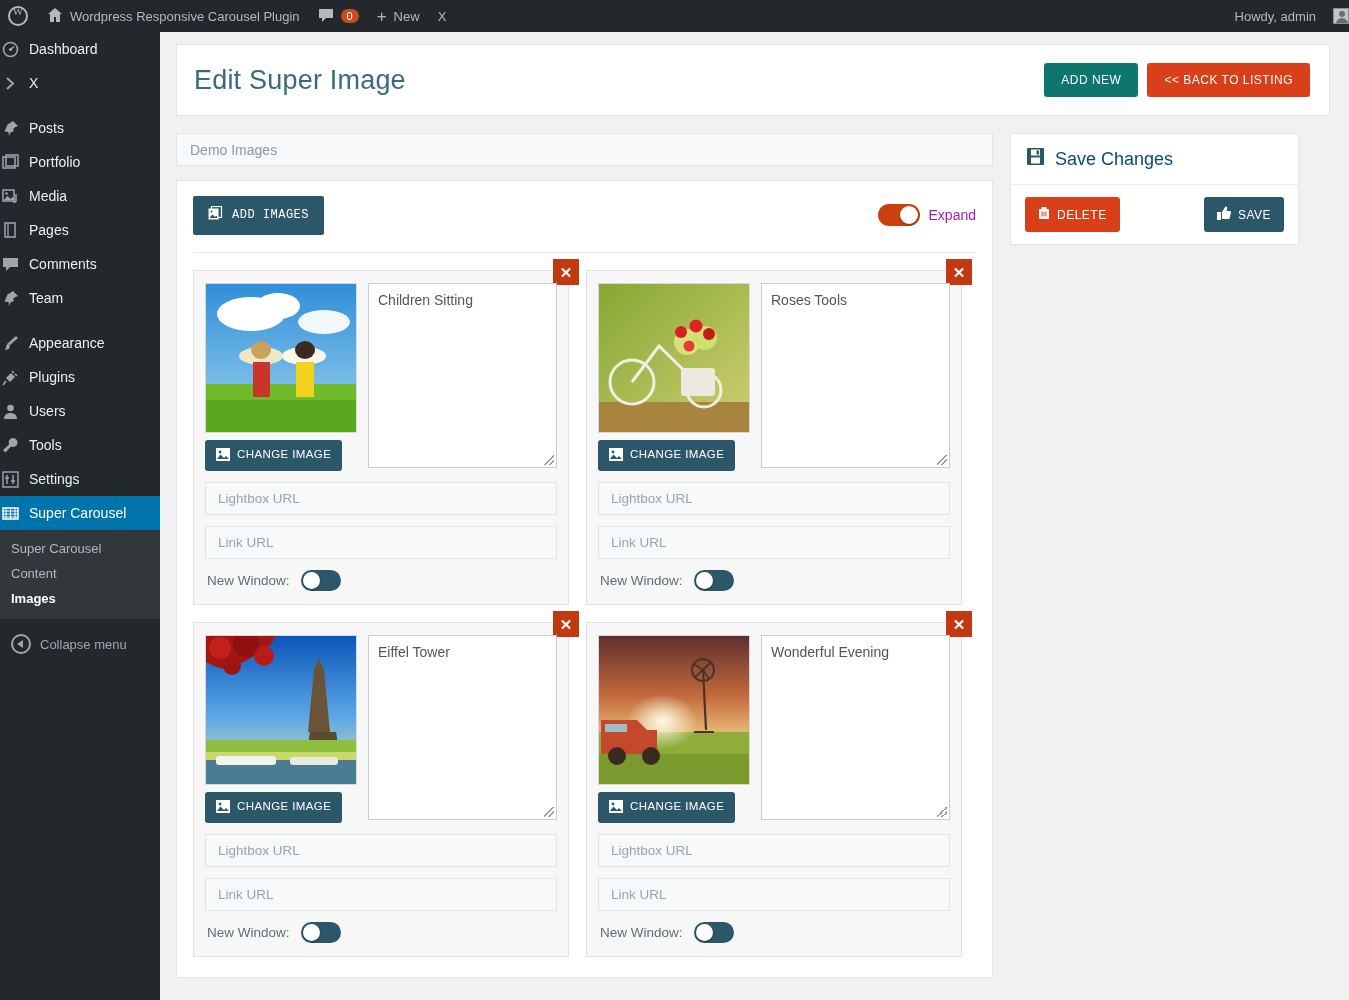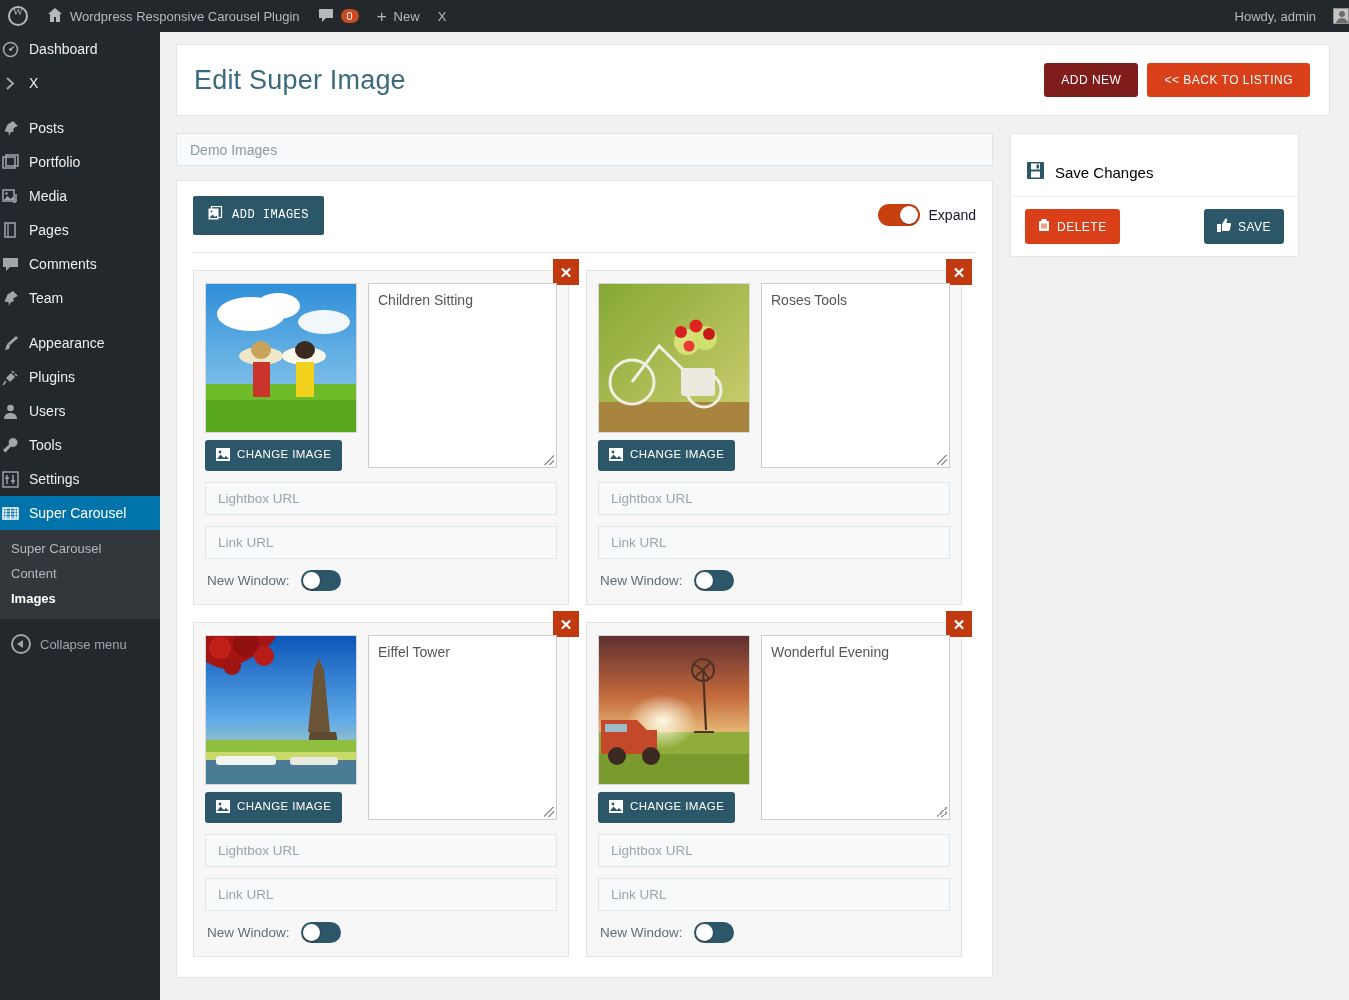--- a/index.html
+++ b/index.html
@@ -125,21 +125,21 @@
     font-size: 27px; font-weight: normal;
     color: #3a6b7d; letter-spacing: .2px;
   }
   .head-btns { margin-left: auto; display: flex; gap: 9px; }
   .btn {
     border: none; border-radius: 3px;
     color: #fff; font-size: 12px; letter-spacing: .5px;
     padding: 10px 17px; cursor: pointer;
     font-family: "Liberation Sans", sans-serif;
   }
-  .btn-teal { background: #7f1d1d; }
+  .btn-teal { background: #0f766e; }
   .btn-orange { background: #d9401a; }
 
   
   #body-cols { display: flex; gap: 17px; margin-top: 17px; }
   #col-main { width: 817px; }
   #col-side { width: 289px; }
 
   #title-field {
     background: #f7f9fa; border: 1px solid #dfe6ea;
     height: 33px; display: flex; align-items: center;
@@ -165,21 +165,21 @@
   }
   .switch .knob {
     position: absolute; top: 2px; width: 18px; height: 18px;
     border-radius: 50%; background: #fff;
     box-shadow: 0 1px 2px rgba(0,0,0,.35);
   }
   .switch.on { background: #c9400f; }
   .switch.on .knob { right: 2px; }
   .switch.off { background: #2b5768; }
   .switch.off .knob { left: 2px; }
-  .toggle-label { font-size: 14px; color: #0f172a; }
+  .toggle-label { font-size: 14px; color: #a21caf; }
 
   .panel-divider {
     border-top: 1px solid #e8e8e8; margin: 19px 0 0 0;
   }
 
   
   .cards { display: flex; flex-wrap: wrap; gap: 17px; padding-top: 17px; }
   .card {
     width: 376px; background: #f7f7f7;
     border: 1px solid #e2e2e2; position: relative;
@@ -234,21 +234,21 @@
   }
   .newwin-label { font-size: 13.5px; color: #5d6f78; }
   .switch.small { width: 40px; height: 21px; border-radius: 11px; flex: 0 0 40px; }
   .switch.small .knob { width: 17px; height: 17px; }
 
   
   #save-panel { background: #fff; border: 1px solid #e5e5e5; }
   .sp-head {
     display: flex; align-items: center; gap: 11px;
     padding: 14px 16px; border-bottom: 1px solid #eee;
-    font-size: 15px; color: #000000; margin-top: 14px;
+    font-size: 18px; color: #0c4a6e;
   }
   .sp-body { display: flex; align-items: center; padding: 12px 14px; }
   .btn-delete {
     background: #d9401a; color: #fff; border: none; border-radius: 3px;
     display: flex; align-items: center; gap: 7px;
     padding: 9px 13px; font-size: 12px; letter-spacing: .5px;
     cursor: pointer; font-family: "Liberation Sans", sans-serif;
   }
   .btn-save {
     margin-left: auto;

